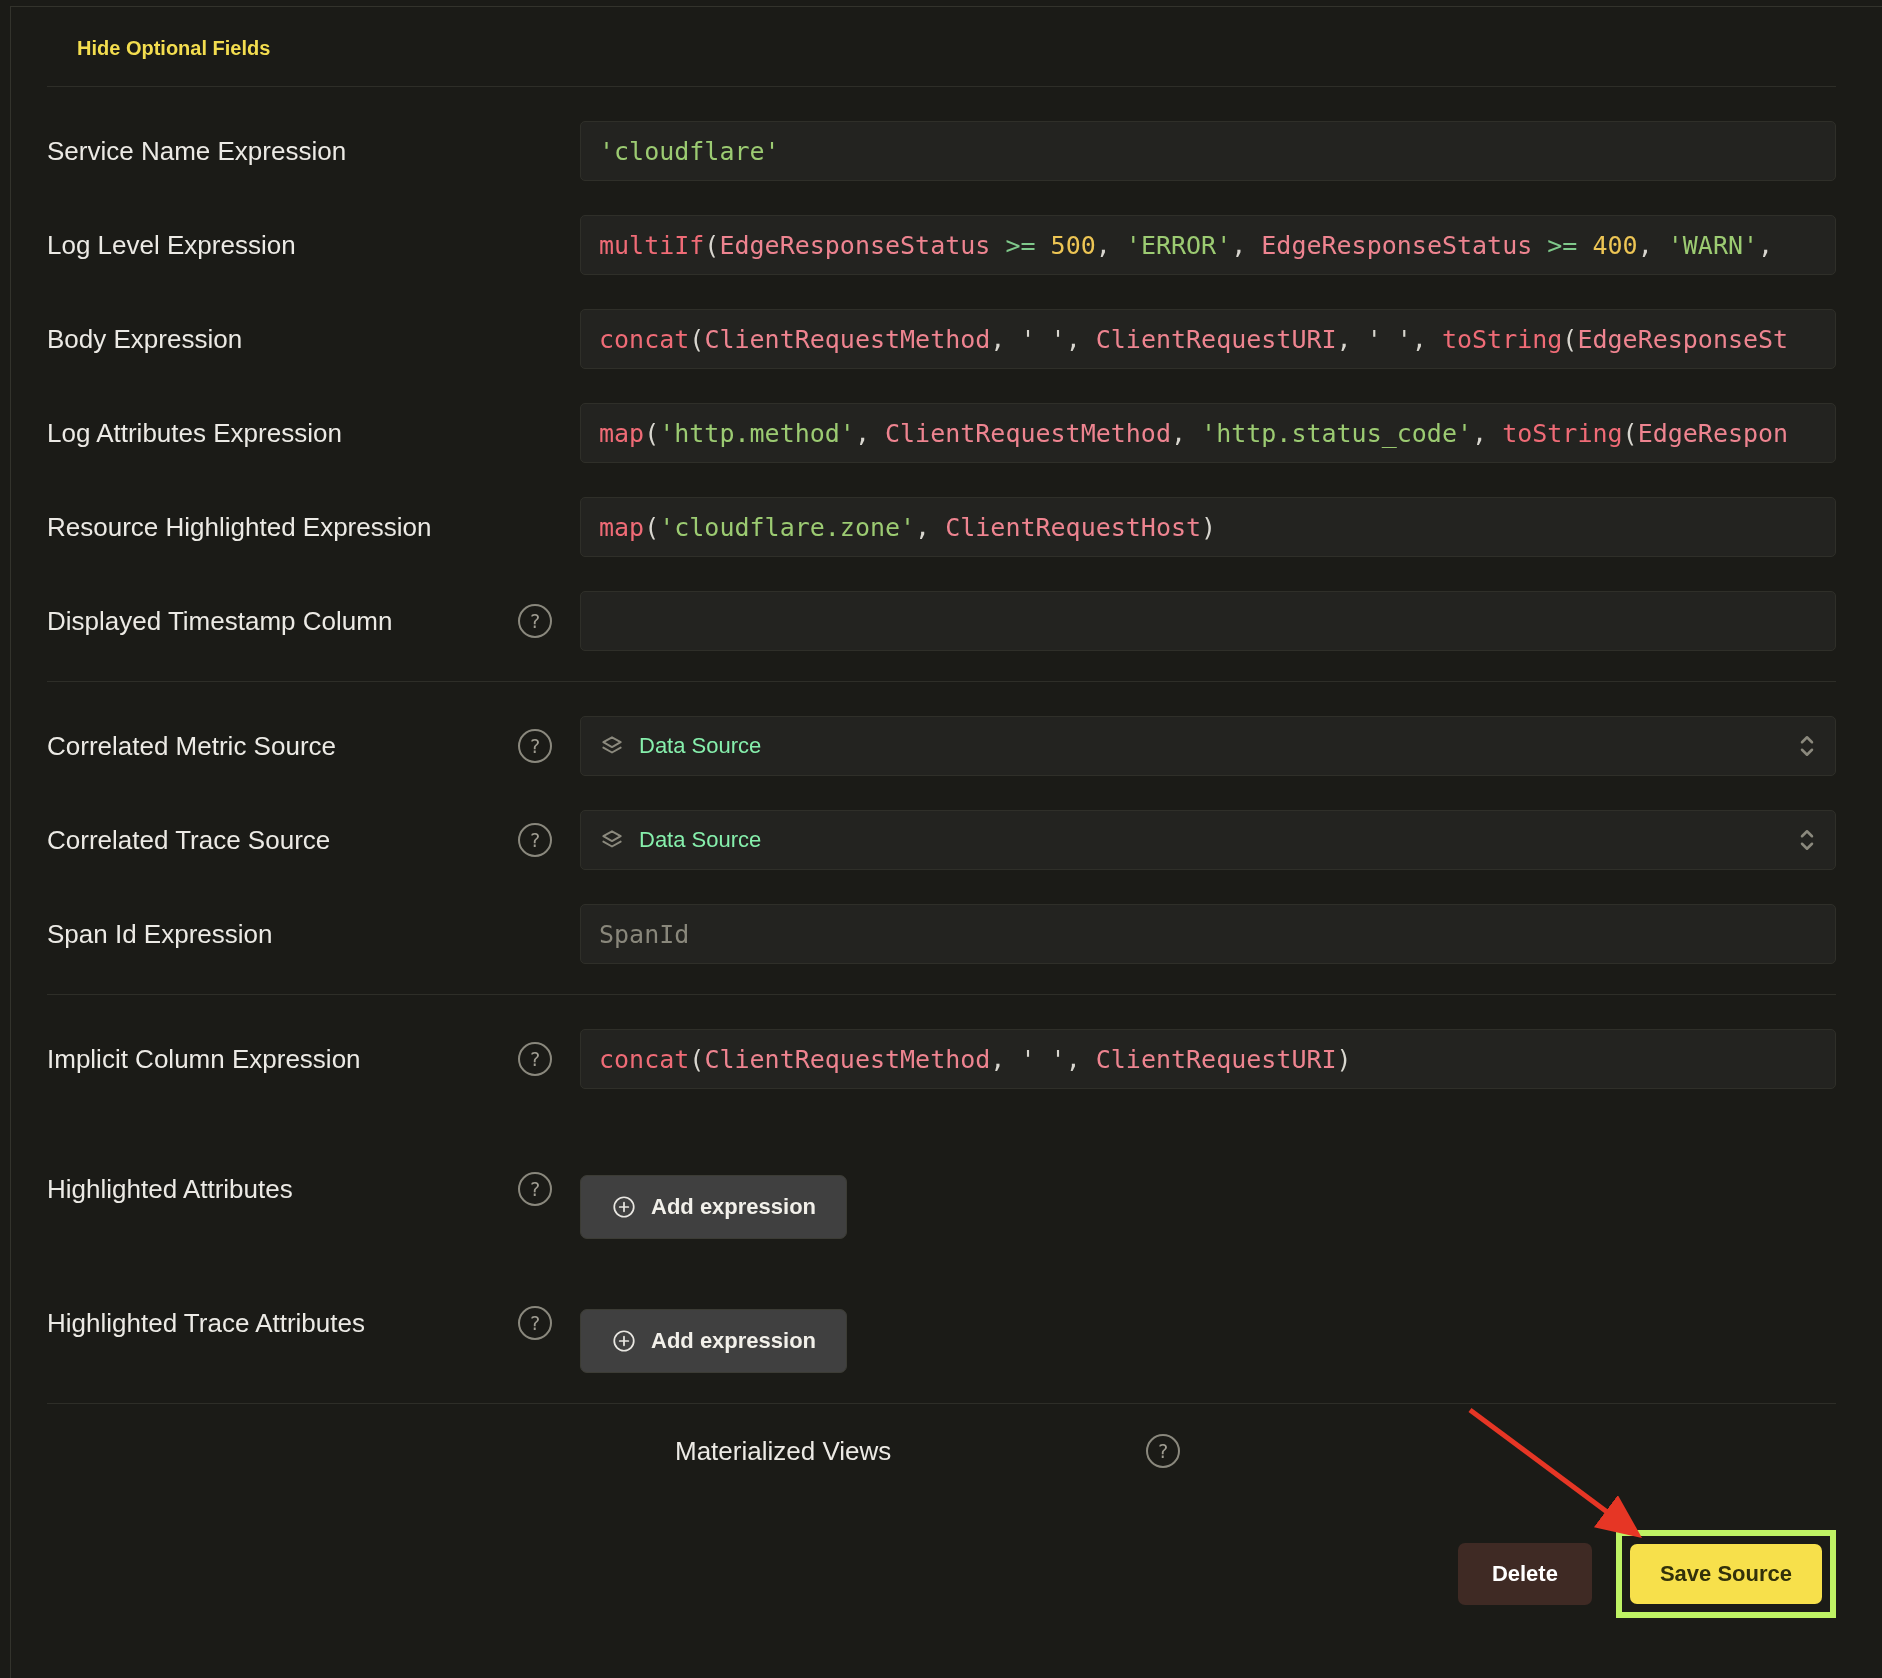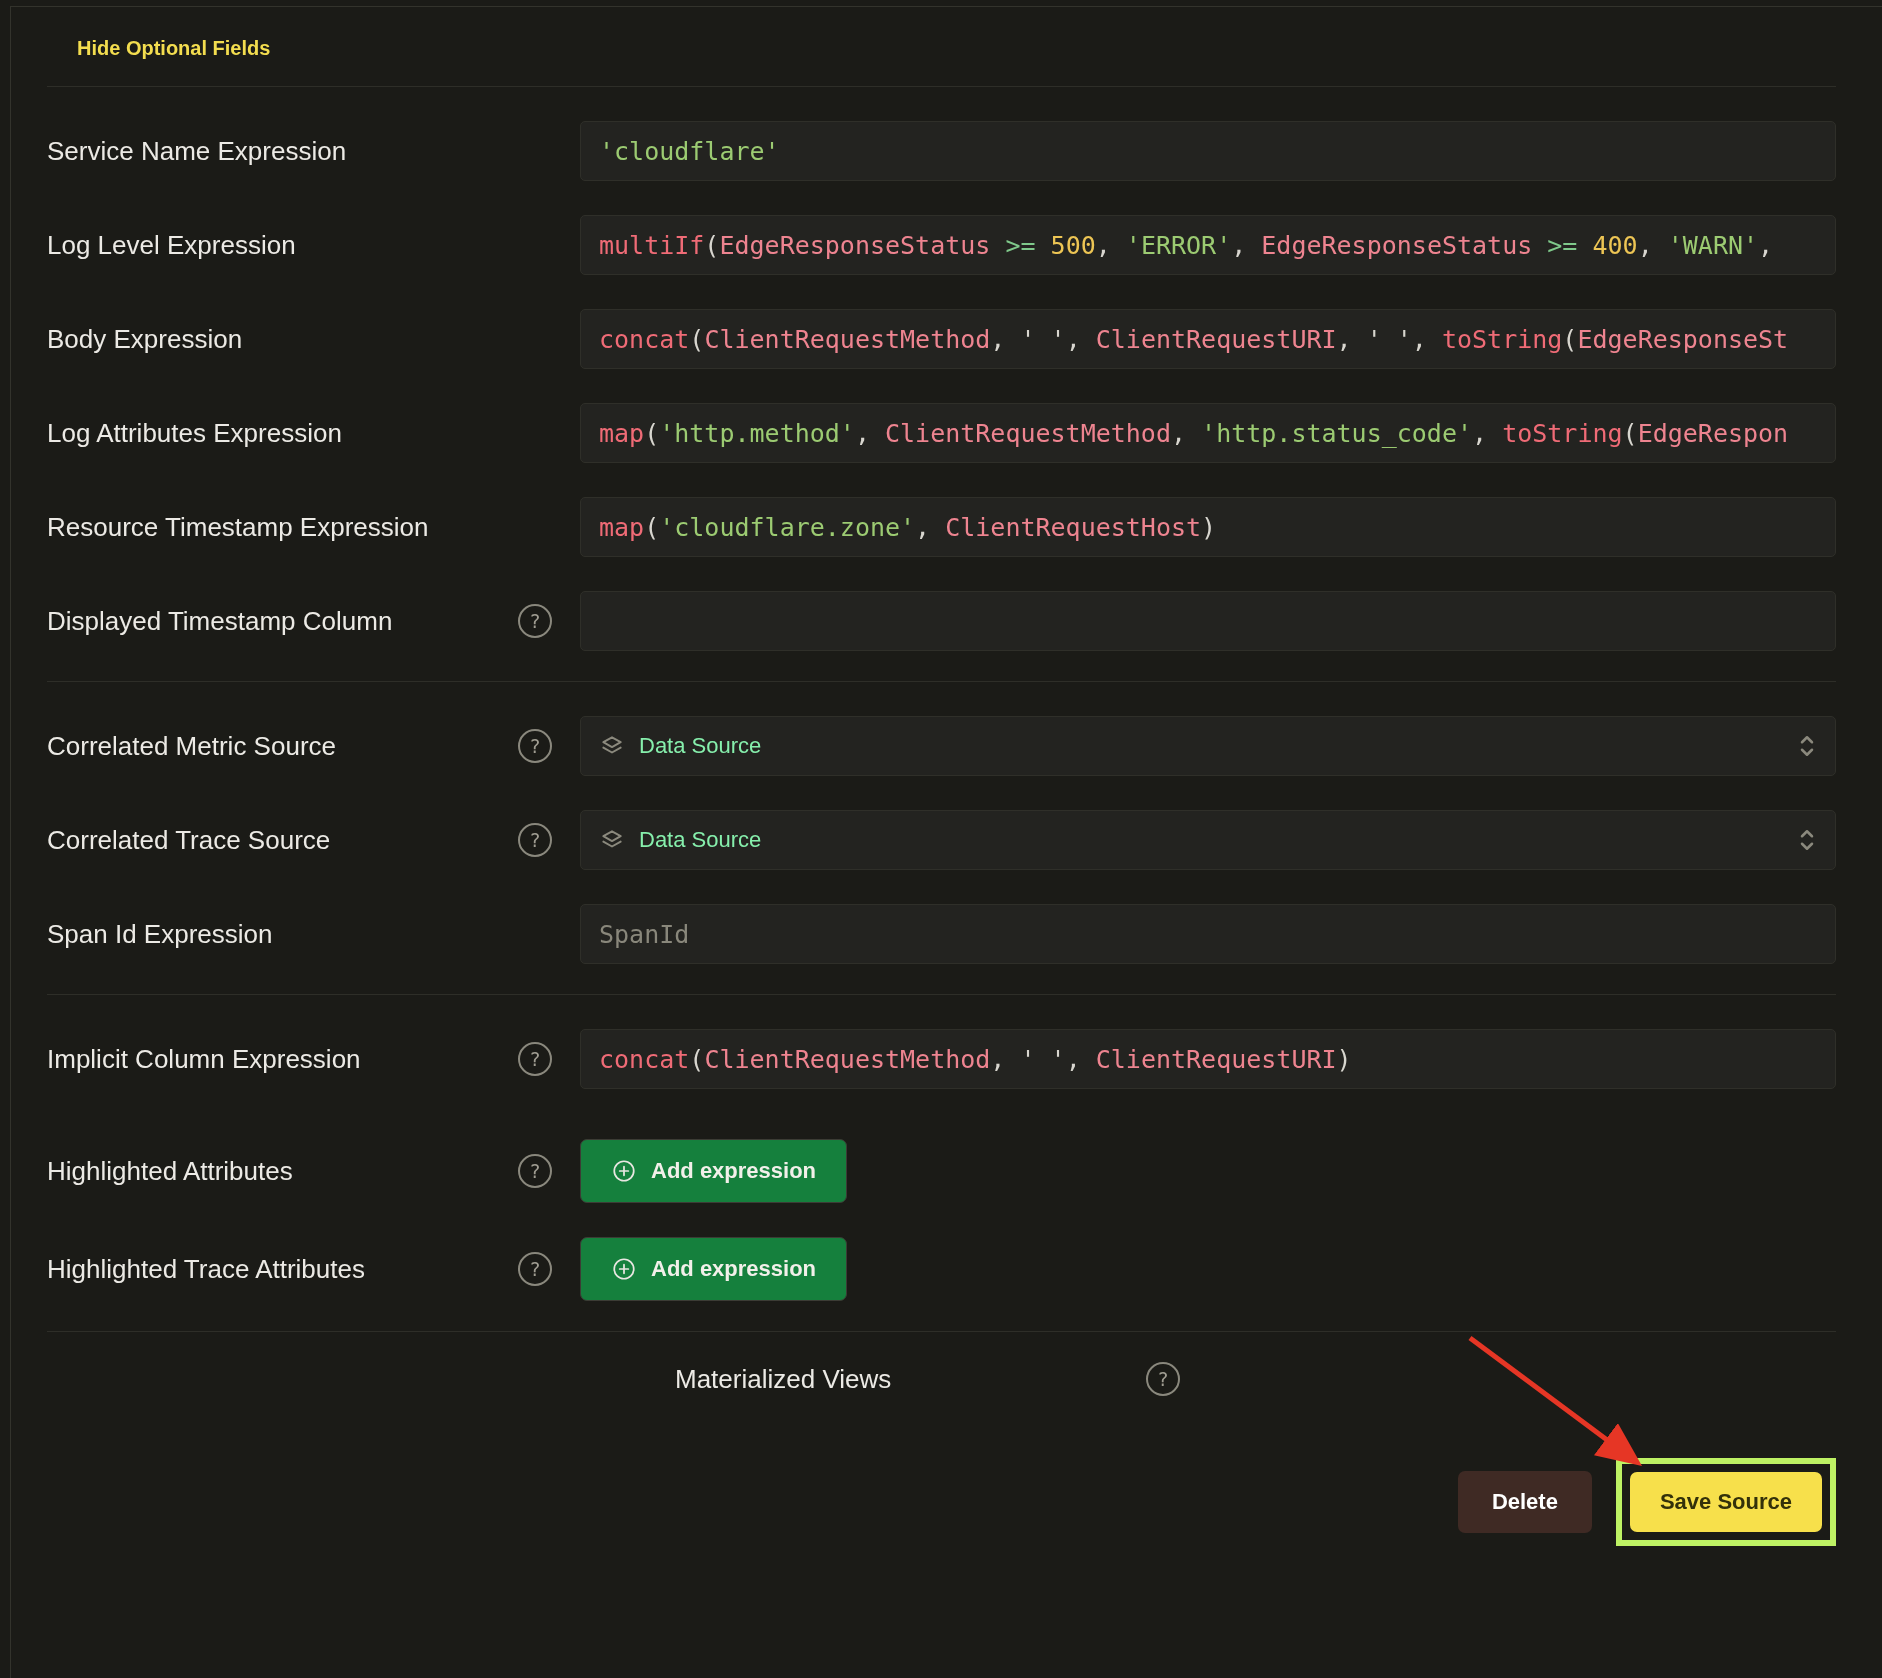--- a/index.html
+++ b/index.html
@@ -47,24 +47,25 @@
   .code{ font-family:"DejaVu Sans Mono", monospace; font-size:25px; }
   .tk-fn{ color:#ef6b76; } .tk-id{ color:#ee8490; }
   .tk-op{ color:#7fc98b; } .tk-num{ color:#edc554; }
   .tk-str{ color:#9ccb72; } .tk-pn{ color:#d8d6cf; }
   .placeholder-mono{ font-family:"DejaVu Sans Mono", monospace; font-size:25px; color:#89877b; }
   .selectbox{ cursor:pointer; }
   .selectbox .ph{ font-size:22px; color:#86efac; margin-left:14px; flex:1; }
   .icon{ display:flex; align-items:center; justify-content:center; }
   .btn-add{
     display:inline-flex; align-items:center; gap:14px;
-    border:1px solid #3c3c35; background:#15803d; border-radius:7px;
+    border:1px solid #3c3c35; background:#404040; border-radius:7px;
     height:64px; padding:0 30px;
     font-size:22px; font-weight:bold; color:#f2f0ea; cursor:pointer;
     font-family:"Liberation Sans", sans-serif;
+    margin-top:36px;
   }
   .btn-add-wide{
     flex:1; justify-content:center; display:flex; align-items:center; gap:16px;
     border:1px solid #3c3c35; background:#201f1b; border-radius:7px;
     height:64px; font-size:22px; font-weight:bold; color:#f2f0ea; cursor:pointer;
     font-family:"Liberation Sans", sans-serif;
   }
   .actions{
     display:flex; justify-content:flex-end; align-items:center;
     gap:24px; margin-top:36px; position:relative;
@@ -135,21 +136,21 @@
       <span></span>
     </div>
     <div class="input-col">
       <div class="inputbox code"><span class="tk-fn">map</span><span class="tk-pn">(</span><span class="tk-str">'http.method'</span><span class="tk-pn">, </span><span class="tk-id">ClientRequestMethod</span><span class="tk-pn">, </span><span class="tk-str">'http.status_code'</span><span class="tk-pn">, </span><span class="tk-fn">toString</span><span class="tk-pn">(</span><span class="tk-id">EdgeRespon</span></div>
     </div>
   </div>
 
   
   <div class="row">
     <div class="label-col">
-      <span class="label">Resource Timestamp Expression</span>
+      <span class="label">Resource Highlighted Expression</span>
       <span></span>
     </div>
     <div class="input-col">
       <div class="inputbox code"><span class="tk-fn">map</span><span class="tk-pn">(</span><span class="tk-str">'cloudflare.zone'</span><span class="tk-pn">, </span><span class="tk-id">ClientRequestHost</span><span class="tk-pn">)</span></div>
     </div>
   </div>
 
   
   <div class="row">
     <div class="label-col">

